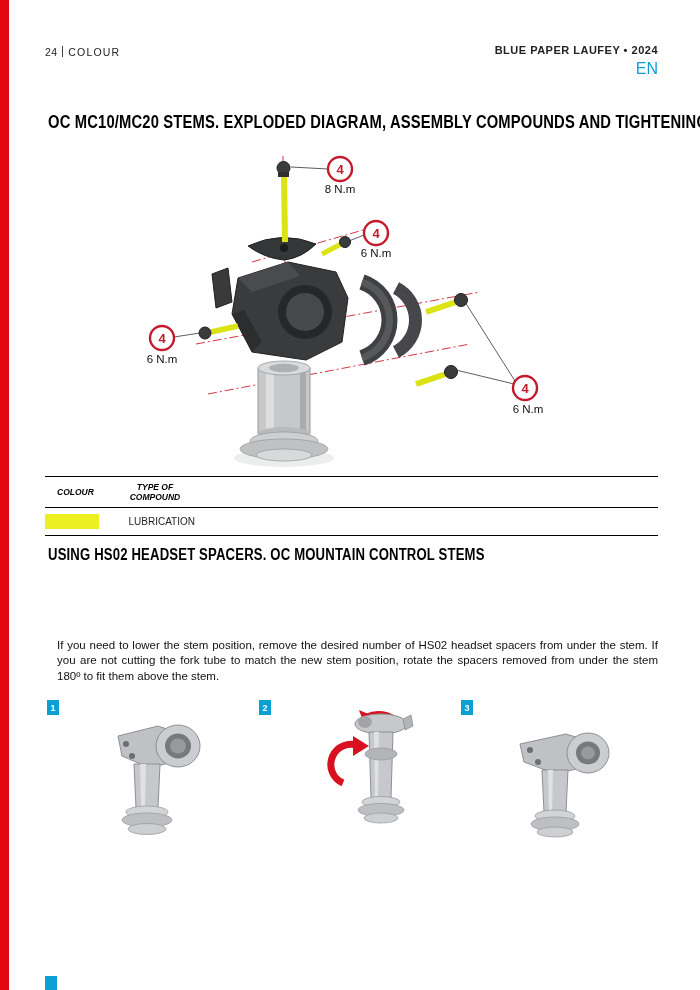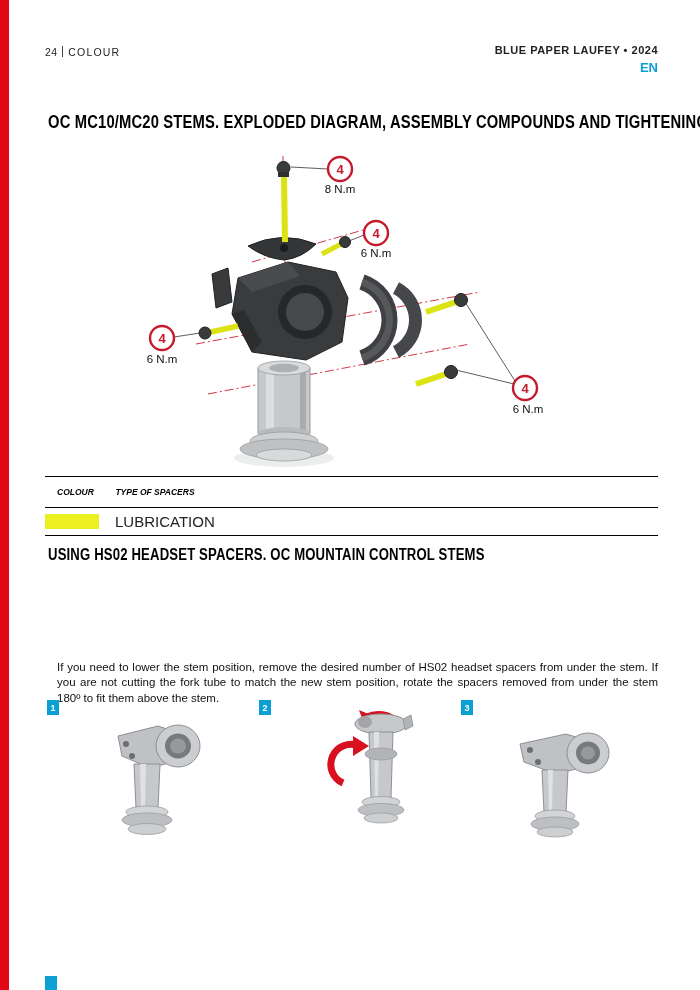--- a/index.html
+++ b/index.html
@@ -9,21 +9,21 @@
   }
   .red-strip{position:absolute;left:0;top:0;width:9px;height:990px;background:#e30613;}
 
   
   .hdr-left{position:absolute;left:45px;top:46px;font-size:10.5px;color:#222;display:flex;align-items:flex-start;}
   .hdr-num{letter-spacing:.3px;}
   .hdr-divider{display:inline-block;width:1px;height:11px;background:#444;margin:0 5px;}
   .hdr-brand{letter-spacing:1.2px;}
   .hdr-right{position:absolute;right:42px;top:44px;text-align:right;}
   .hdr-doc{font-size:11px;font-weight:bold;letter-spacing:.5px;color:#222;}
-  .hdr-lang{font-size:13px;font-weight:bold;color:#0c9fd6;margin-top:4px;}
+  .hdr-lang{font-size:16px;font-weight:normal;color:#0c9fd6;margin-top:4px;}
 
   
   .h-cond{display:inline-block;transform:scaleX(.82);transform-origin:0 50%;white-space:nowrap;
           font-weight:bold;color:#000;letter-spacing:.2px;}
   .title1{position:absolute;left:48px;top:112px;font-size:18px;}
   .title2{position:absolute;left:48px;top:546px;font-size:16px;}
 
   
   .diagram-svg{position:absolute;left:0;top:146px;}
   .co-num{font:bold 13px "Liberation Sans",sans-serif;fill:#c41a2b;text-anchor:middle;}
@@ -32,27 +32,27 @@
   
   .table{position:absolute;left:45px;top:476px;width:613px;border-top:1.5px solid #000;font-size:9.5px;}
   .t-head,.t-row{display:grid;grid-template-columns:70px 80px 1fr;align-items:center;}
   .t-head{border-bottom:1px solid #000;min-height:30px;font-size:8.5px;font-weight:bold;color:#000;font-style:italic;}
   .t-row{border-bottom:1px solid #000;min-height:27px;}
   .c-colour{padding-left:12px;}
   .c-type{text-align:center;line-height:1.2;}
   .c-desc{padding-left:10px;}
   .swatch-cell{padding:0;}
   .swatch{width:54px;height:15px;background:#ecf021;}
-  .t-type{ text-align:right;font-size:15px;color:#222;}
+  .t-type{ text-align:right;font-size:10px;color:#222;}
 
   
   .para{position:absolute;left:57px;width:601px;font-size:11.5px;line-height:15.5px;
         text-align:justify;color:#111;}
   .para1{top:584px;}
-  .para2{top:648px;}
+  .para2{top:626px;}
 
   
   .step-badge{position:absolute;width:12px;height:15px;background:#0aa0d4;color:#fff;
               font-size:9px;font-weight:bold;display:flex;align-items:center;justify-content:center;}
   .badge1{left:47px;top:700px;}
   .badge2{left:259px;top:700px;}
   .badge3{left:461px;top:700px;}
   .step-img{position:absolute;}
   .img1{left:92px;top:706px;}
   .img2{left:303px;top:700px;}
@@ -173,21 +173,21 @@
     <g>
       <circle cx="525" cy="242" r="12" fill="#ffffff" stroke="#c41a2b" stroke-width="2.4"></circle>
       <text x="525" y="246.5" class="co-num">4</text>
       <text x="528" y="267" class="co-label">6 N.m</text>
     </g>
   </svg>
 
   <div class="table">
     <div class="t-head">
       <div class="c-colour">COLOUR</div>
-      <div class="c-type">TYPE OF SPACERS</div>
+      <div class="c-type">TYPE OF COMPOUND</div>
     </div>
     <div class="t-row">
       <div class="swatch-cell">
         <div class="swatch"></div>
       </div>
       <div class="t-type">LUBRICATION</div>
     </div>
   </div>
 
   <div class="title2">

